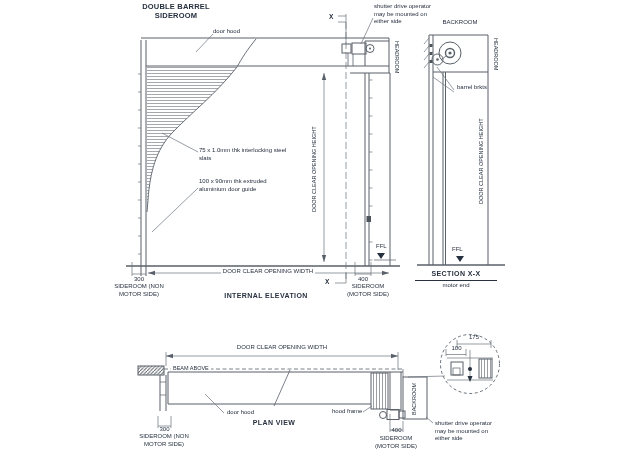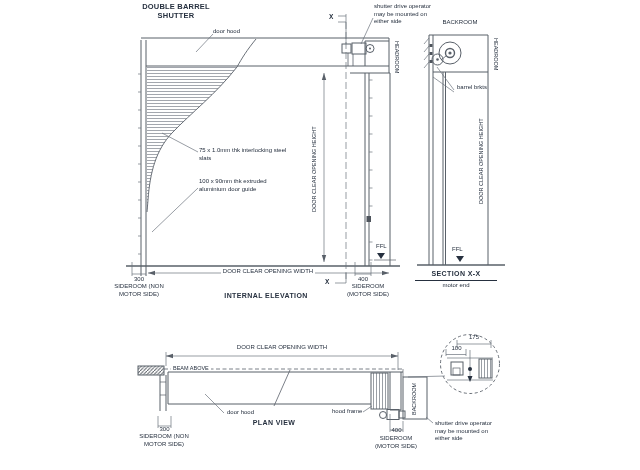--- a/index.html
+++ b/index.html
@@ -237,21 +237,21 @@
       </g>
       <rect x="451" y="362" width="12" height="13"></rect>
       <rect x="453" y="368" width="7" height="7" stroke-width="0.7"></rect>
       <rect x="479" y="359" width="13" height="19" fill="url(#hatchV)"></rect>
       <circle cx="470" cy="369" r="2" fill="#26303f" stroke="none"></circle>
       <path d="M470 382 l-2.5 -6 h5 z" fill="#26303f" stroke="none"></path>
     </g>
   </g>
 </svg>
 
-<div class="lbl c b t75" style="left:131px;top:2px;width:90px;">DOUBLE BARREL SHUTTER</div>
+<div class="lbl c b t75" style="left:131px;top:2px;width:90px;">DOUBLE BARREL SIDEROOM</div>
 
 <div class="lbl" style="left:374px;top:3px;width:66px;">shutter drive operator may be mounted on either side</div>
 <div class="lbl nw" style="left:213px;top:28px;">door hood</div>
 <div class="lbl" style="left:199px;top:147px;width:95px;">75 x 1.0mm thk interlocking steel slats</div>
 <div class="lbl" style="left:199px;top:178px;width:95px;">100 x 90mm thk extruded aluminium door guide</div>
 <div class="lbl vpos t55" style="left:400px;top:41px;">HEADROOM</div>
 <div class="lbl vneg t55" style="left:311px;top:212px;">DOOR CLEAR OPENING HEIGHT</div>
 <div class="lbl b nw" style="left:329px;top:13px;font-size:6.5px;">X</div>
 <div class="lbl b nw" style="left:325px;top:278px;font-size:6.5px;">X</div>
 <div class="lbl nw" style="left:376px;top:243px;">FFL</div>

